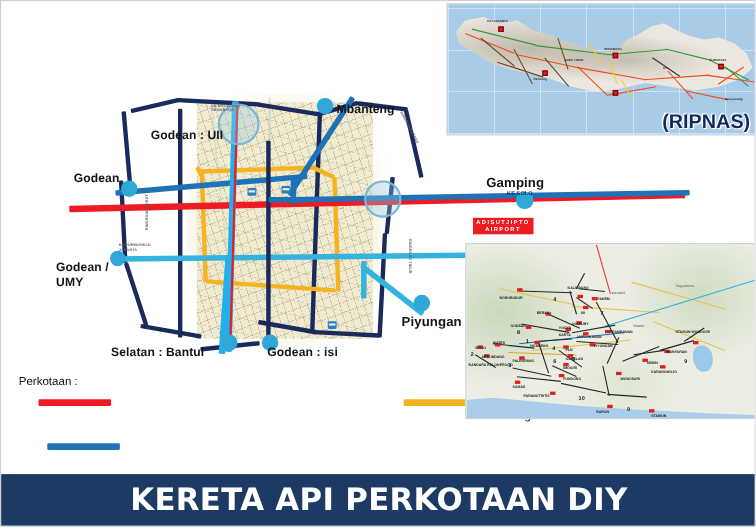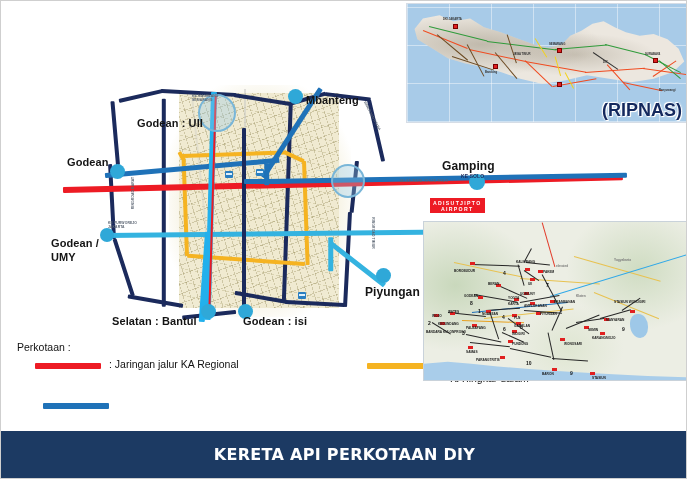--- a/index.html
+++ b/index.html
@@ -104,21 +104,21 @@
   .dlc{position:absolute;transform-origin:0 50%;height:1.4px;background:#2fa8e8;}
   .dly{position:absolute;transform-origin:0 50%;height:1.4px;background:#e8a020;}
   .st{position:absolute;width:4.5px;height:3px;background:#e02020;}
   .stx{position:absolute;font-size:3.2px;font-weight:bold;color:#1b1b1b;white-space:nowrap;}
   .num{position:absolute;font-size:5px;font-weight:bold;color:#111;}
   .lake{position:absolute;background:#9ec8e8;border-radius:40% 55% 45% 60%;}
 
   
   .bottombar{position:absolute;left:0;bottom:0;width:687px;height:47px;
              background:#1c3a63;display:flex;align-items:center;justify-content:center;}
-  .bottombar span{color:#fff;font-weight:bold;font-size:16px;letter-spacing:.3px;
+  .bottombar span{color:#fff;font-weight:bold;font-size:28px;letter-spacing:.3px;
                   font-family:"DejaVu Sans","Liberation Sans",sans-serif;}
 </style>
 </head>
 <body>
 
 <div class="slide">
 
   <div class="canvas">
 
     <div class="citysoft"></div>
@@ -190,42 +190,41 @@
     <div class="stico" style="left:255px;top:168px;width:8px;height:7px;"></div>
     <div class="stico" style="left:297px;top:291px;width:8px;height:7px;"></div>
 
     <div class="lbl" style="left:136px;top:116px;">Godean : UII</div>
     <div class="lbl" style="left:305px;top:93px;">Mbanteng</div>
     <div class="lbl" style="left:66px;top:155px;">Godean</div>
     <div class="lbl" style="left:441px;top:159px;font-size:12px;">Gamping</div>
     <div class="lbl" style="left:50px;top:236px;">Godean /</div>
     <div class="lbl" style="left:50px;top:250px;">UMY</div>
     <div class="lbl" style="left:364px;top:285px;font-size:12px;">Piyungan</div>
-    <div class="lbl" style="left:100px;top:314px;margin-left:11px;">Selatan : Bantul</div>
+    <div class="lbl" style="left:100px;top:314px;">Selatan : Bantul</div>
     <div class="lbl" style="left:242px;top:314px;">Godean : isi</div>
 
     <div class="tiny" style="left:191px;top:93px;">KE MAGELANG
 SEMARANG</div>
     <div class="tiny" style="left:460px;top:173px;font-size:5px;color:#1b2a5c;">KE SOLO</div>
     <div class="tiny" style="left:398px;top:178px;font-size:3.6px;">JALAN RAYA JOGJA-SOLO</div>
     <div class="tiny" style="left:107px;top:220px;">KE PURWOREJO
 JAKARTA</div>
     <div class="tiny" style="left:355px;top:113px;transform:rotate(62deg);">RINGROAD UTARA</div>
     <div class="tiny" style="left:356px;top:230px;transform:rotate(90deg);">RINGROAD TIMUR</div>
     <div class="tiny" style="left:116px;top:190px;transform:rotate(-90deg);">RINGROAD BARAT</div>
 
     <div class="airport" style="left:429px;top:197px;">ADISUTJIPTO
 AIRPORT</div>
   </div>
 
   <div class="legend">
     <div class="ttl">Perkotaan :</div>
 
     <div class="sw" style="left:18px;top:22px;width:66px;background:#ed1b24;"></div>
-    <div class="lgt" style="left:92px;top:17px;">: Jaringan jalur KA Regional</div>
 
     <div class="sw" style="left:350px;top:22px;width:62px;background:#f5b321;"></div>
     <div class="lgt" style="left:420px;top:17px;">: jaringan jalur KA perkotaan jalur</div>
     <div class="lgt" style="left:433px;top:31px;">KA lingkar dalam</div>
 
     <div class="sw" style="left:26px;top:62px;width:66px;background:#1f72b8;"></div>
   </div>
 
   <div class="inset" id="ripnas">
     <div class="sea-grid"></div>

